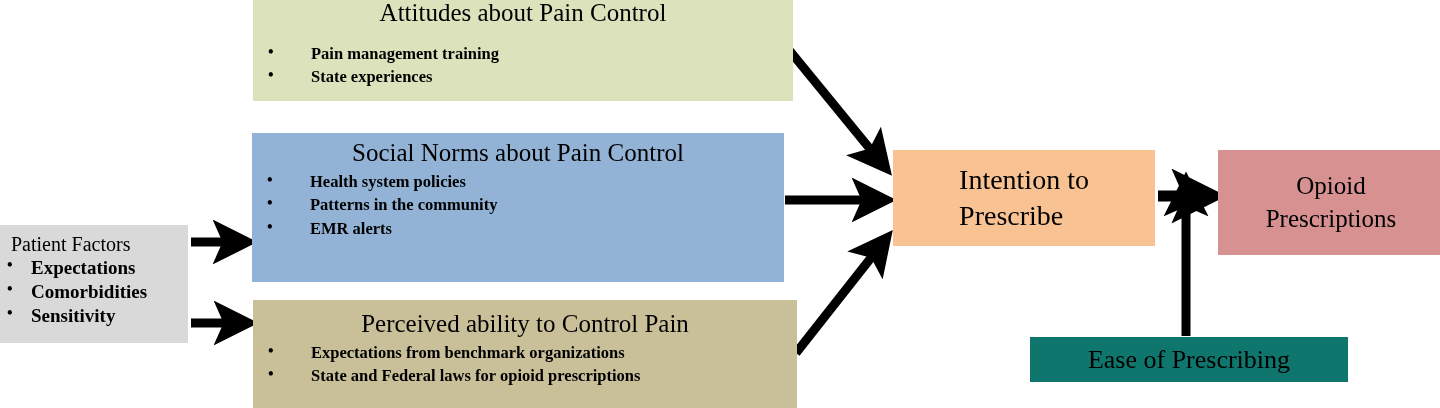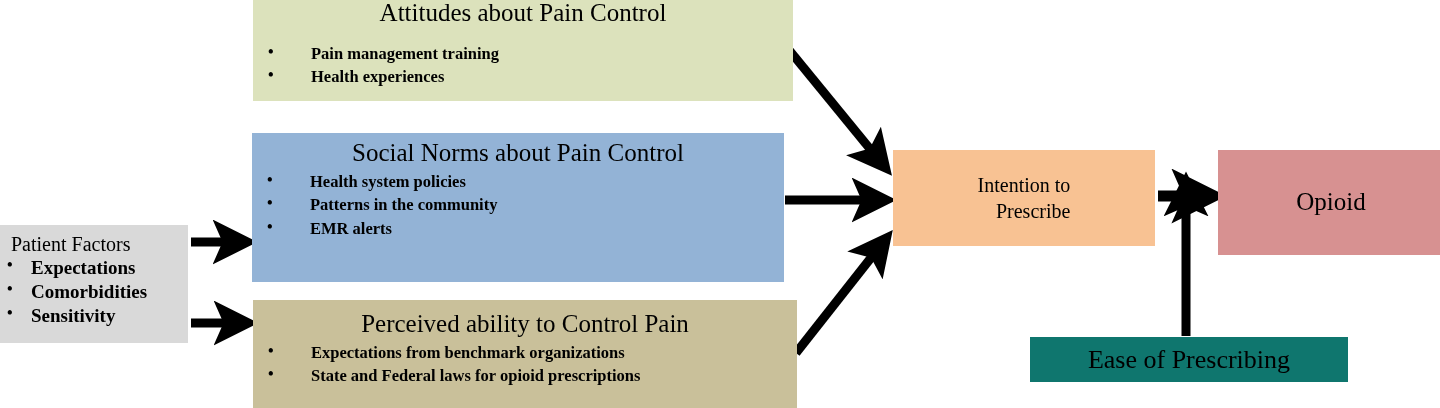--- a/index.html
+++ b/index.html
@@ -88,22 +88,22 @@
   #box-patient .bullets li::before { left: 10px; }
 
   #box-intention {
     left: 893px; top: 150px; width: 262px; height: 96px;
     background: #f8c293;
     display: flex;
     align-items: center;
     justify-content: center;
   }
   #box-intention .ctr {
-    text-align: right;
-    font-size: 20px;
+    text-align: left;
+    font-size: 28px;
     line-height: 1.3;
   }
 
   #box-opioid {
     left: 1218px; top: 150px; width: 226px; height: 105px;
     background: #d79191;
     display: flex;
     align-items: center;
     justify-content: center;
   }
@@ -171,21 +171,21 @@
 
     <g>
       <line x1="1186" y1="336" x2="1186" y2="184" stroke="#000000" stroke-width="9" marker-end="url(#ah)"></line>
     </g>
   </svg>
 
   <div class="box" id="box-attitudes">
     <div class="box-title">Attitudes about Pain Control</div>
     <ul class="bullets">
       <li>Pain management training</li>
-      <li>Health experiences</li>
+      <li>State experiences</li>
     </ul>
   </div>
 
   <div class="box" id="box-social">
     <div class="box-title">Social Norms about Pain Control</div>
     <ul class="bullets">
       <li>Health system policies</li>
       <li>Patterns in the community</li>
       <li>EMR alerts</li>
     </ul>
@@ -211,20 +211,21 @@
   <div class="box" id="box-intention">
     <div class="ctr">
       <div>Intention to</div>
       <div>Prescribe</div>
     </div>
   </div>
 
   <div class="box" id="box-opioid">
     <div class="ctr">
       <div>Opioid</div>
+      <div>Prescriptions</div>
     </div>
   </div>
 
   <div class="box" id="box-ease">
     <div class="ctr">Ease of Prescribing</div>
   </div>
 
 </div>
 
 </body></html>

